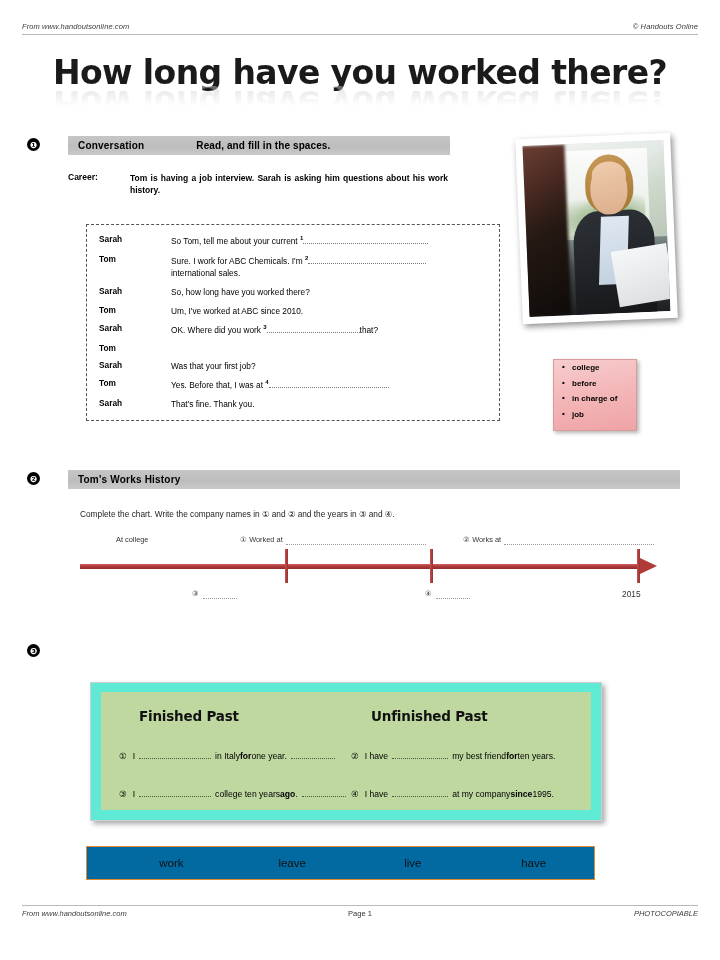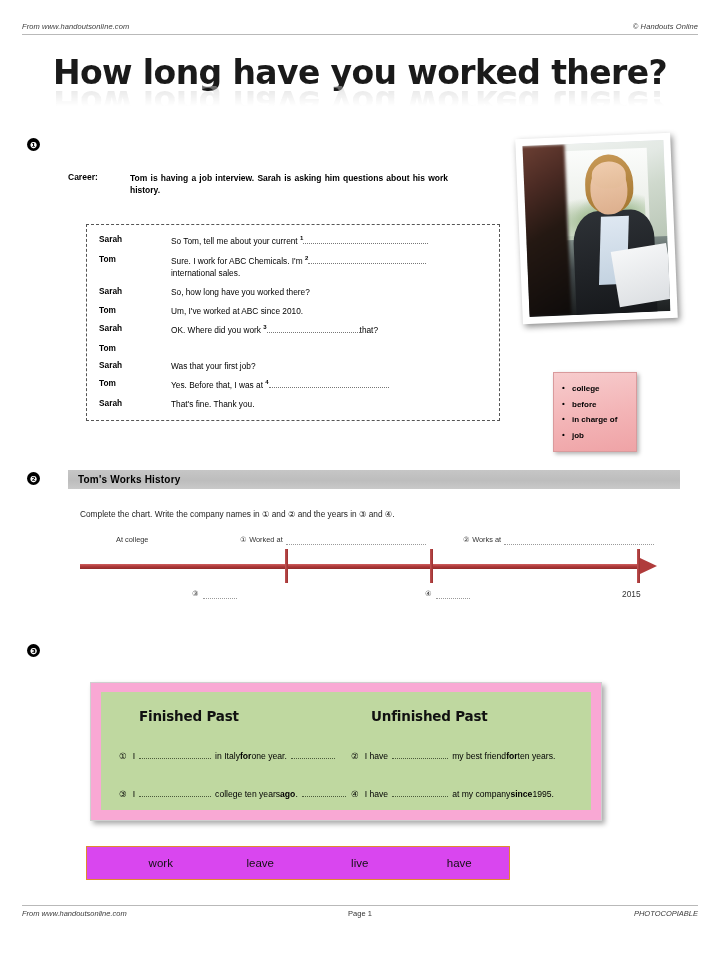--- a/index.html
+++ b/index.html
@@ -117,25 +117,25 @@
   .row .say{font-size:8.3px;line-height:1.48;flex:1;}
   .row.j .say{text-align:justify;}
   .sup{font-size:6px;vertical-align:super;font-weight:bold;}
   .blank{
     display:inline-block;border-bottom:1.1px dotted #777;
     vertical-align:baseline;height:9px;
   }
 
   
   .wordbox{
-    position:absolute;left:553px;top:372px;width:84px;
+    position:absolute;left:553px;top:359px;width:84px;
     background:linear-gradient(170deg,#f7cccd,#f3b4b6 55%,#efa3a6);
     border:1px solid #d99a9c;
     box-shadow:2px 2px 4px rgba(0,0,0,.3);
-    padding:8px 6px 8px 8px;box-sizing:border-box;
+    padding:0 6px 8px 8px;box-sizing:border-box;
   }
   .wordbox li{font-size:8px;font-weight:bold;line-height:1.95;list-style:none;position:relative;padding-left:10px;white-space:nowrap;}
   .wordbox li:before{content:"\2022";position:absolute;left:0;top:-1px;font-size:8px;}
   .wordbox ul{margin:0;padding:0;}
 
   
   .instr{position:absolute;font-size:8.3px;color:#222;}
 
   .timeline{position:absolute;left:80px;top:535px;width:600px;height:78px;}
   .tl-line{position:absolute;left:0;top:29px;width:566px;height:5px;
@@ -146,61 +146,65 @@
   .tick{position:absolute;width:3.4px;height:34px;top:14px;
     background:linear-gradient(to right,#c05252,#9b2f2f);}
   .tl-top{position:absolute;top:0px;font-size:7.4px;color:#333;white-space:nowrap;}
   .tl-top .cn{font-size:7.4px;margin-right:2.5px;}
   .tl-bot{position:absolute;top:54px;font-size:7.4px;color:#333;white-space:nowrap;}
   .dots{display:inline-block;border-bottom:1px dotted #9a9a9a;height:8px;vertical-align:middle;}
 
   
   .gframe{
     position:absolute;left:90px;top:682px;width:512px;height:139px;
-    background:#f9a8d4;border:1px solid #cfcfcf;
+    background:#5eead4;border:1px solid #cfcfcf;
     box-shadow:3px 3px 5px rgba(0,0,0,.33);
     box-sizing:border-box;
   }
   .gpanel{
     position:absolute;left:10px;top:9px;right:10px;bottom:10px;
     background:linear-gradient(175deg,#c6dca5,#bad698 60%,#c2db a3);
     background-color:#bfd8a0;
   }
   .gcol-h{position:absolute;font-size:13.5px;font-weight:bold;color:#111;
     font-family:"DejaVu Sans", sans-serif;letter-spacing:-.2px;}
   .qrow{position:absolute;display:flex;align-items:baseline;font-size:8.6px;white-space:nowrap;}
   .qrow .cnum{font-size:8.6px;margin-right:6px;}
   .qrow .pre{margin-right:0;}
   .qline{display:inline-block;border-bottom:1px dotted #4c5c3c;height:10px;}
   .qrow b{font-weight:bold;}
 
   
   .verbbox{
-    position:absolute;left:86px;top:846px;width:424px;height:34px;
-    border:1.6px solid #e08a2e;background:#d946ef;
+    position:absolute;left:86px;top:846px;width:509px;height:34px;
+    border:1.6px solid #e08a2e;background:#0369a1;
     display:flex;align-items:center;box-sizing:border-box;padding-left:24px;
   }
   .verbbox span{flex:1;text-align:center;font-size:11.5px;color:#111;}
 </style>
 </head>
 <body>
 
 <div class="page">
 
   <div class="hdr">
     <span>From www.handoutsonline.com</span>
     <span>© Handouts Online</span>
   </div>
 
   <div class="title-wrap">
     <div class="title">How long have you worked there?</div>
     <div class="title-refl">How long have you worked there?</div>
   </div>
 
   <div class="secnum" style="left:27px;top:138px;">❶</div>
+  <div class="secbar" style="left:68px;top:136px;width:382px;">
+    <span class="t1">Conversation</span>
+    <span class="t2" style="margin-left:52px;">Read, and fill in the spaces.</span>
+  </div>
 
   <div class="scene">
     <span class="lbl">Career:</span>
     <span class="txt">Tom is having a job interview. Sarah is asking him questions about his work history.</span>
   </div>
 
   <div class="photo">
     <div class="inner">
       <div class="ph-sky"></div>
       <div class="ph-win"></div>

